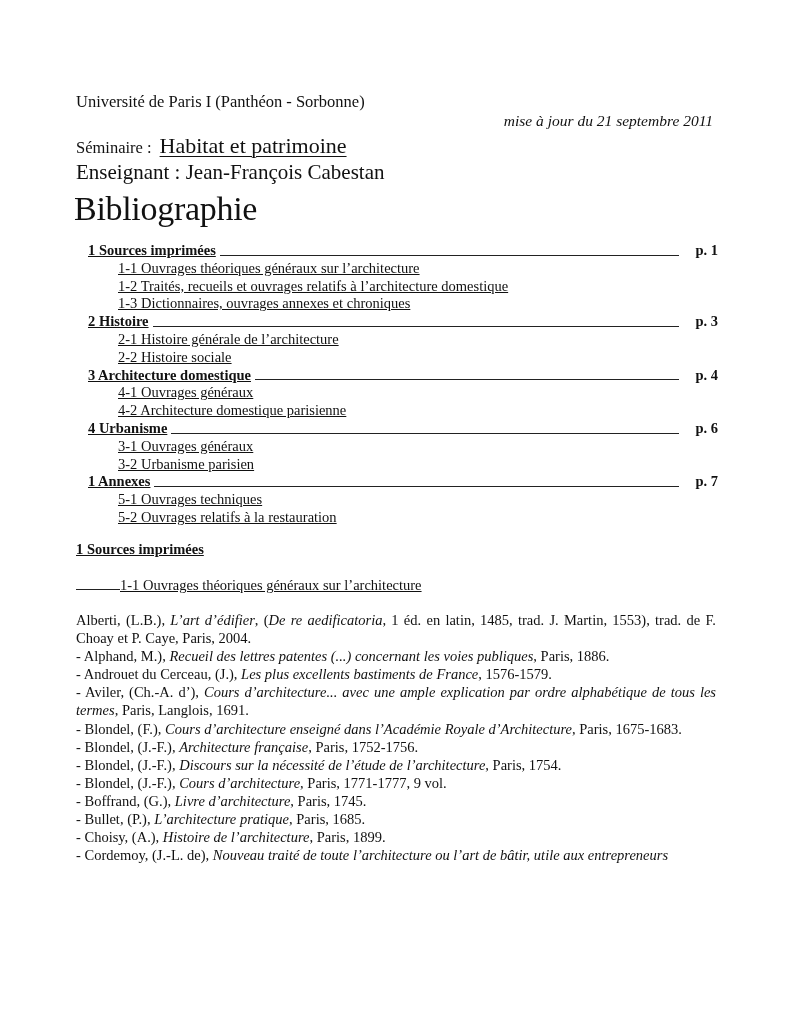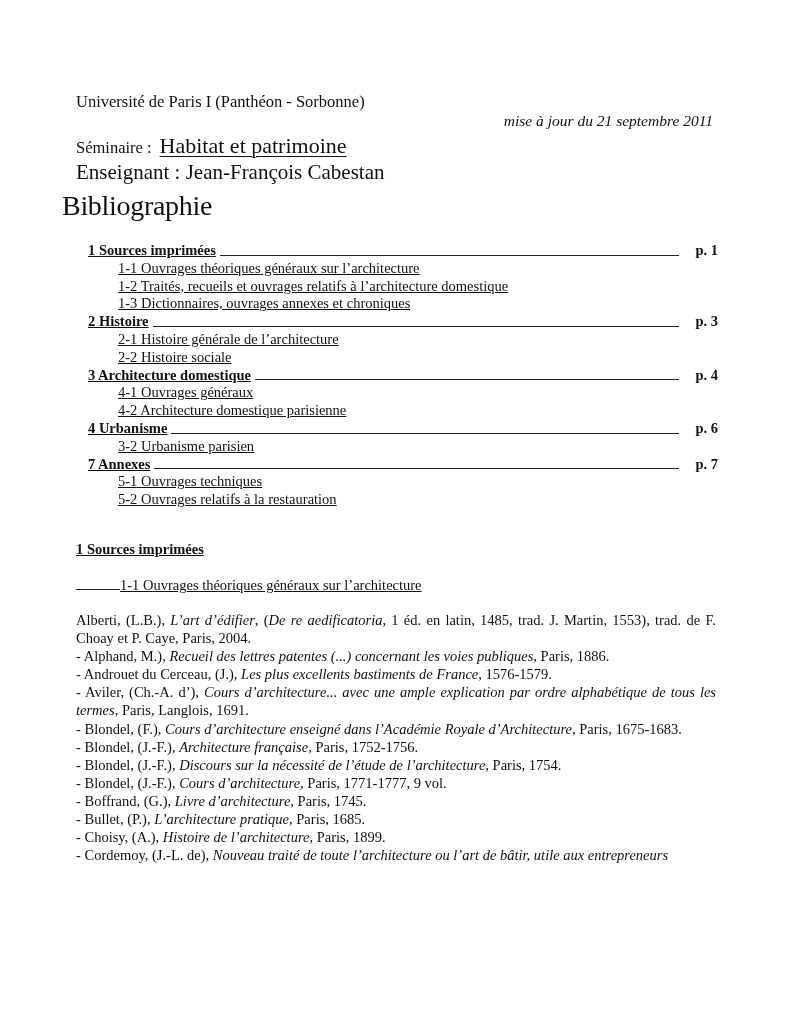--- a/index.html
+++ b/index.html
@@ -11,21 +11,21 @@
       position: relative; overflow: hidden;
       font-family: "Liberation Serif", "DejaVu Serif", serif;
       color: #111111;
     }
     .abs { position: absolute; white-space: nowrap; }
     .univ { left: 76px; top: 92px; font-size: 16.5px; }
     .update { right: 78px; top: 112px; font-size: 15.5px; font-style: italic; }
     .seminaire { left: 76px; top: 133px; font-size: 16.5px; }
     .seminaire .sem-title { font-size: 22px; text-decoration: underline; text-underline-offset: 3px; text-decoration-thickness: 1px; margin-left: 8px; }
     .enseignant { left: 76px; top: 160px; font-size: 21px; }
-    .biblio { left: 62px; top: 190px; font-size: 28px; letter-spacing: -0.3px; }
+    .biblio { left: 74px; top: 190px; font-size: 34px; letter-spacing: -0.3px; }
 
     .toc { position: absolute; left: 88px; top: 242px; width: 630px; font-size: 14.5px; line-height: 17.8px; }
     .toc-section { display: flex; align-items: flex-end; font-weight: bold; }
     .toc-section .sec-label { text-decoration: underline; white-space: nowrap; }
     .toc-section .leader { flex: 1; border-bottom: 1px solid #222; margin: 0 1px 4px 4px; height: 1px; }
     .toc-section .page { white-space: nowrap; margin-left: 15px; }
     .toc-sub { padding-left: 30px; }
     .toc-sub span { text-decoration: underline; white-space: nowrap; }
 
     .h-sources { left: 76px; top: 541px; font-size: 14.5px; font-weight: bold; text-decoration: underline; }
@@ -69,23 +69,24 @@
       <span class="leader"></span>
       <span class="page">p. 4</span>
     </div>
     <div class="toc-sub"><span>4-1 Ouvrages généraux</span></div>
     <div class="toc-sub"><span>4-2 Architecture domestique parisienne</span></div>
     <div class="toc-section">
       <span class="sec-label">4  Urbanisme</span>
       <span class="leader"></span>
       <span class="page">p. 6</span>
     </div>
+    <div class="toc-sub"><span>3-1 Ouvrages généraux</span></div>
     <div class="toc-sub"><span>3-2 Urbanisme parisien</span></div>
     <div class="toc-section">
-      <span class="sec-label">7 Annexes</span>
+      <span class="sec-label">1 Annexes</span>
       <span class="leader"></span>
       <span class="page">p. 7</span>
     </div>
     <div class="toc-sub"><span>5-1 Ouvrages techniques</span></div>
     <div class="toc-sub"><span>5-2 Ouvrages relatifs à la restauration</span></div>
   </div>
 
 <div class="abs h-sources">1 Sources imprimées</div>
 <div class="abs h-sub">
   <span class="pad"></span><span class="txt">1-1 Ouvrages théoriques généraux sur l’architecture</span>

